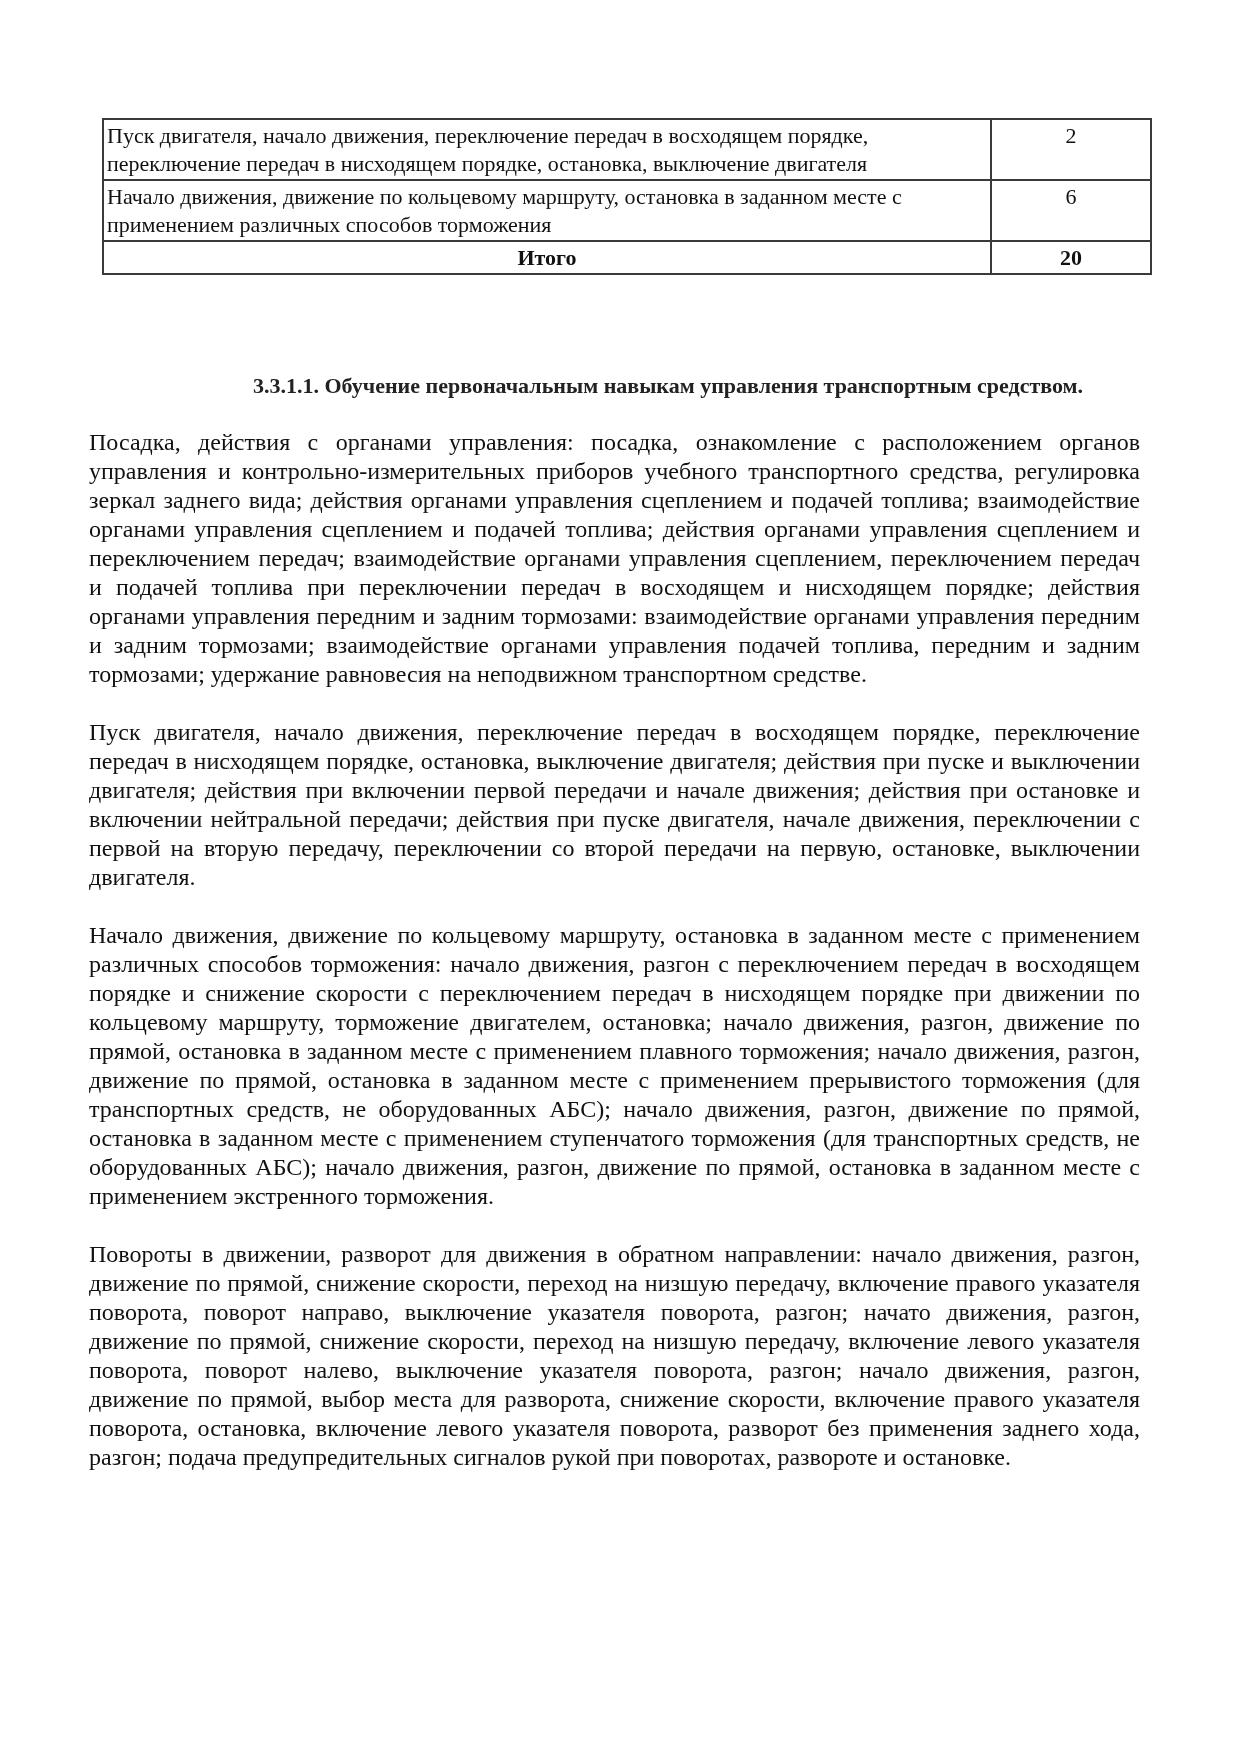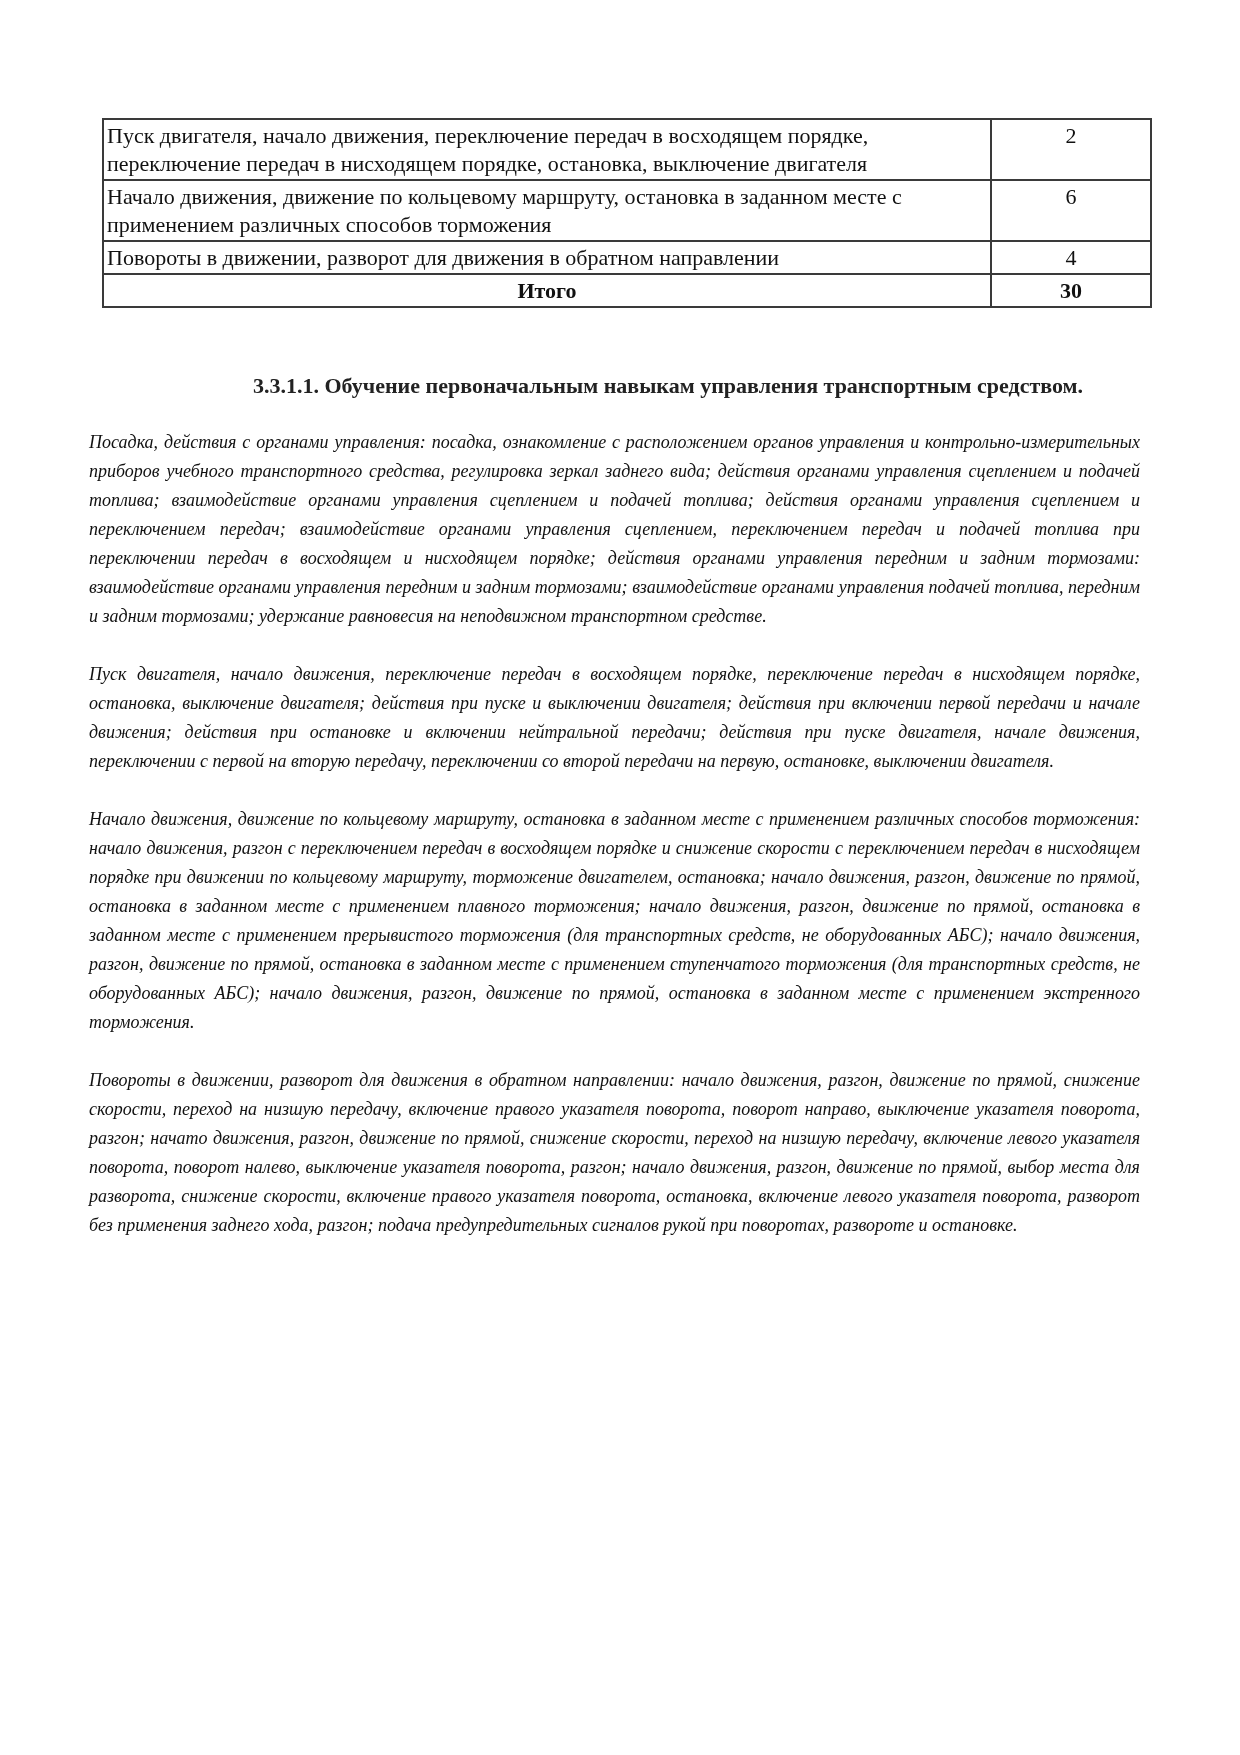--- a/index.html
+++ b/index.html
@@ -9,46 +9,42 @@
   table.hours { position: absolute; left: 102px; top: 118px; width: 1050px;
                 border-collapse: collapse; font-size: 22px; line-height: 28px; }
   table.hours td { border: 2px solid #3a3a3a; padding: 2px 3px 1px 3px; vertical-align: top; }
   table.hours td.topic { width: 880px; }
   table.hours td.hours-val { text-align: center; }
   table.hours tr.total td { font-weight: bold; text-align: center; }
   h3.section-title { position: absolute; left: 0; top: 373px; width: 1240px; margin: 0;
                      text-align: center; font-size: 22px; font-weight: bold; padding-left: 96px;
                      box-sizing: border-box; color: #222; }
   .body-text { position: absolute; left: 89px; width: 1063px; top: 428px; }
-  .body-text p { margin: 0 12px 29px 0; font-size: 18px; line-height: 29px; text-align: justify; font-style: italic; }
+  .body-text p { margin: 0 12px 29px 0; font-size: 24px; line-height: 29px; text-align: justify; }
   .page-number { position: absolute; left: 0; width: 1240px; top: 1612px; text-align: center;
                  font-size: 24px; }
 </style>
 </head>
 <body>
 
 <div class="page">
 
   <table class="hours">
     <tbody>
       <tr>
         <td class="topic">Пуск двигателя, начало движения, переключение передач в восходящем порядке, переключение передач в нисходящем порядке, остановка, выключение двигателя</td>
         <td class="hours-val">2</td>
       </tr>
       <tr>
         <td class="topic">Начало движения, движение по кольцевому маршруту, остановка в заданном месте с применением различных способов торможения</td>
         <td class="hours-val">6</td>
       </tr>
-      <tr>
-        <td class="topic">Повороты в движении, разворот для движения в обратном направлении</td>
-        <td class="hours-val">4</td>
-      </tr>
       <tr class="total">
         <td class="topic">Итого</td>
-        <td class="hours-val">30</td>
+        <td class="hours-val">20</td>
       </tr>
     </tbody>
   </table>
 
   <h3 class="section-title">3.3.1.1. Обучение первоначальным навыкам управления транспортным средством.</h3>
 
   <div class="body-text">
     <p>Посадка, действия с органами управления: посадка, ознакомление с расположением органов управления и контрольно-измерительных приборов учебного транспортного средства, регулировка зеркал заднего вида; действия органами управления сцеплением и подачей топлива; взаимодействие органами управления сцеплением и подачей топлива; действия органами управления сцеплением и переключением передач; взаимодействие органами управления сцеплением, переключением передач и подачей топлива при переключении передач в восходящем и нисходящем порядке; действия органами управления передним и задним тормозами: взаимодействие органами управления передним и задним тормозами; взаимодействие органами управления подачей топлива, передним и задним тормозами; удержание равновесия на неподвижном транспортном средстве.</p>
     <p>Пуск двигателя, начало движения, переключение передач в восходящем порядке, переключение передач в нисходящем порядке, остановка, выключение двигателя; действия при пуске и выключении двигателя; действия при включении первой передачи и начале движения; действия при остановке и включении нейтральной передачи; действия при пуске двигателя, начале движения, переключении с первой на вторую передачу, переключении со второй передачи на первую, остановке, выключении двигателя.</p>
     <p>Начало движения, движение по кольцевому маршруту, остановка в заданном месте с применением различных способов торможения: начало движения, разгон с переключением передач в восходящем порядке и снижение скорости с переключением передач в нисходящем порядке при движении по кольцевому маршруту, торможение двигателем, остановка; начало движения, разгон, движение по прямой, остановка в заданном месте с применением плавного торможения; начало движения, разгон, движение по прямой, остановка в заданном месте с применением прерывистого торможения (для транспортных средств, не оборудованных АБС); начало движения, разгон, движение по прямой, остановка в заданном месте с применением ступенчатого торможения (для транспортных средств, не оборудованных АБС); начало движения, разгон, движение по прямой, остановка в заданном месте с применением экстренного торможения.</p>

